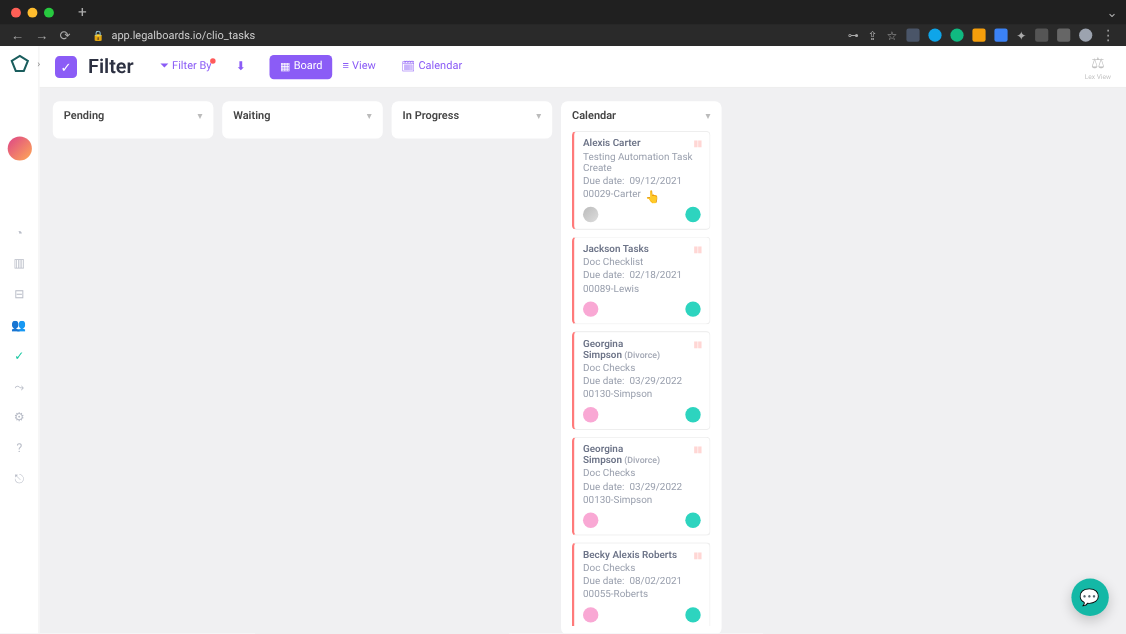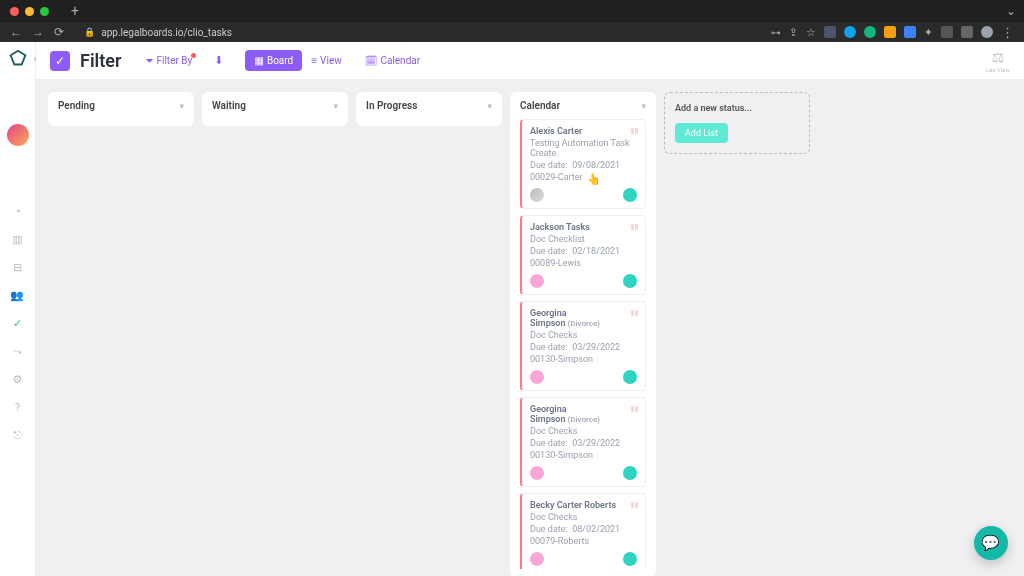--- a/index.html
+++ b/index.html
@@ -180,47 +180,43 @@
           <span class="col-menu">▾</span>
         </div>
       </div>
 
       <div class="col" style="height:auto">
         <div class="col-head">
           <span class="col-title">Calendar</span>
           <span class="col-menu">▾</span>
         </div>
         <div class="card-list" id="card-list">
-            <div class="card"><span class="tag">⦀⦀</span><span class="name">Alexis Carter</span><span class="ttl">Testing Automation Task Create</span><div class="due"><span>Due date:</span>&nbsp;&nbsp;<span>09/08/2021</span></div><div class="matter">00029-Carter</div><div class="avs">
+            <div class="card"><span class="tag">⦀⦀</span><span class="name">Alexis Carter</span><span class="ttl">Testing Automation Task Create</span><div class="due"><span>Due date:</span>&nbsp;&nbsp;<span>09/12/2021</span></div><div class="matter">00029-Carter</div><div class="avs">
                 <span class="av av-photo"></span>
                 <span class="av av-green"></span>
               </div></div>
             <div class="card"><span class="tag">⦀⦀</span><span class="name">Jackson Tasks</span><span class="ttl">Doc Checklist</span><div class="due"><span>Due date:</span>&nbsp;&nbsp;<span>02/18/2021</span></div><div class="matter">00089-Lewis</div><div class="avs">
                 <span class="av av-pink"></span>
                 <span class="av av-green"></span>
               </div></div>
             <div class="card"><span class="tag">⦀⦀</span><span class="name">Georgina Simpson<span class="cat-txt">(Divorce)</span></span><span class="ttl">Doc Checks</span><div class="due"><span>Due date:</span>&nbsp;&nbsp;<span>03/29/2022</span></div><div class="matter">00130-Simpson</div><div class="avs">
                 <span class="av av-pink"></span>
                 <span class="av av-green"></span>
               </div></div>
             <div class="card"><span class="tag">⦀⦀</span><span class="name">Georgina Simpson<span class="cat-txt">(Divorce)</span></span><span class="ttl">Doc Checks</span><div class="due"><span>Due date:</span>&nbsp;&nbsp;<span>03/29/2022</span></div><div class="matter">00130-Simpson</div><div class="avs">
                 <span class="av av-pink"></span>
                 <span class="av av-green"></span>
               </div></div>
-            <div class="card"><span class="tag">⦀⦀</span><span class="name">Becky Carter Roberts</span><span class="ttl">Doc Checks</span><div class="due"><span>Due date:</span>&nbsp;&nbsp;<span>08/02/2021</span></div><div class="matter">00079-Roberts</div><div class="avs">
+            <div class="card"><span class="tag">⦀⦀</span><span class="name">Becky Alexis Roberts</span><span class="ttl">Doc Checks</span><div class="due"><span>Due date:</span>&nbsp;&nbsp;<span>08/02/2021</span></div><div class="matter">00055-Roberts</div><div class="avs">
                 <span class="av av-pink"></span>
                 <span class="av av-green"></span>
               </div></div>
           </div>
       </div>
 
-      <div class="add-col">
-        <span class="prompt">Add a new status...</span>
-        <button class="add-list-btn">Add List</button>
-      </div>
     </div>
   </div>
 </div>
 
 <div class="chat-bubble">
   <span>💬</span>
 </div>
 
 <span class="cursor-hand">👆</span>
 

